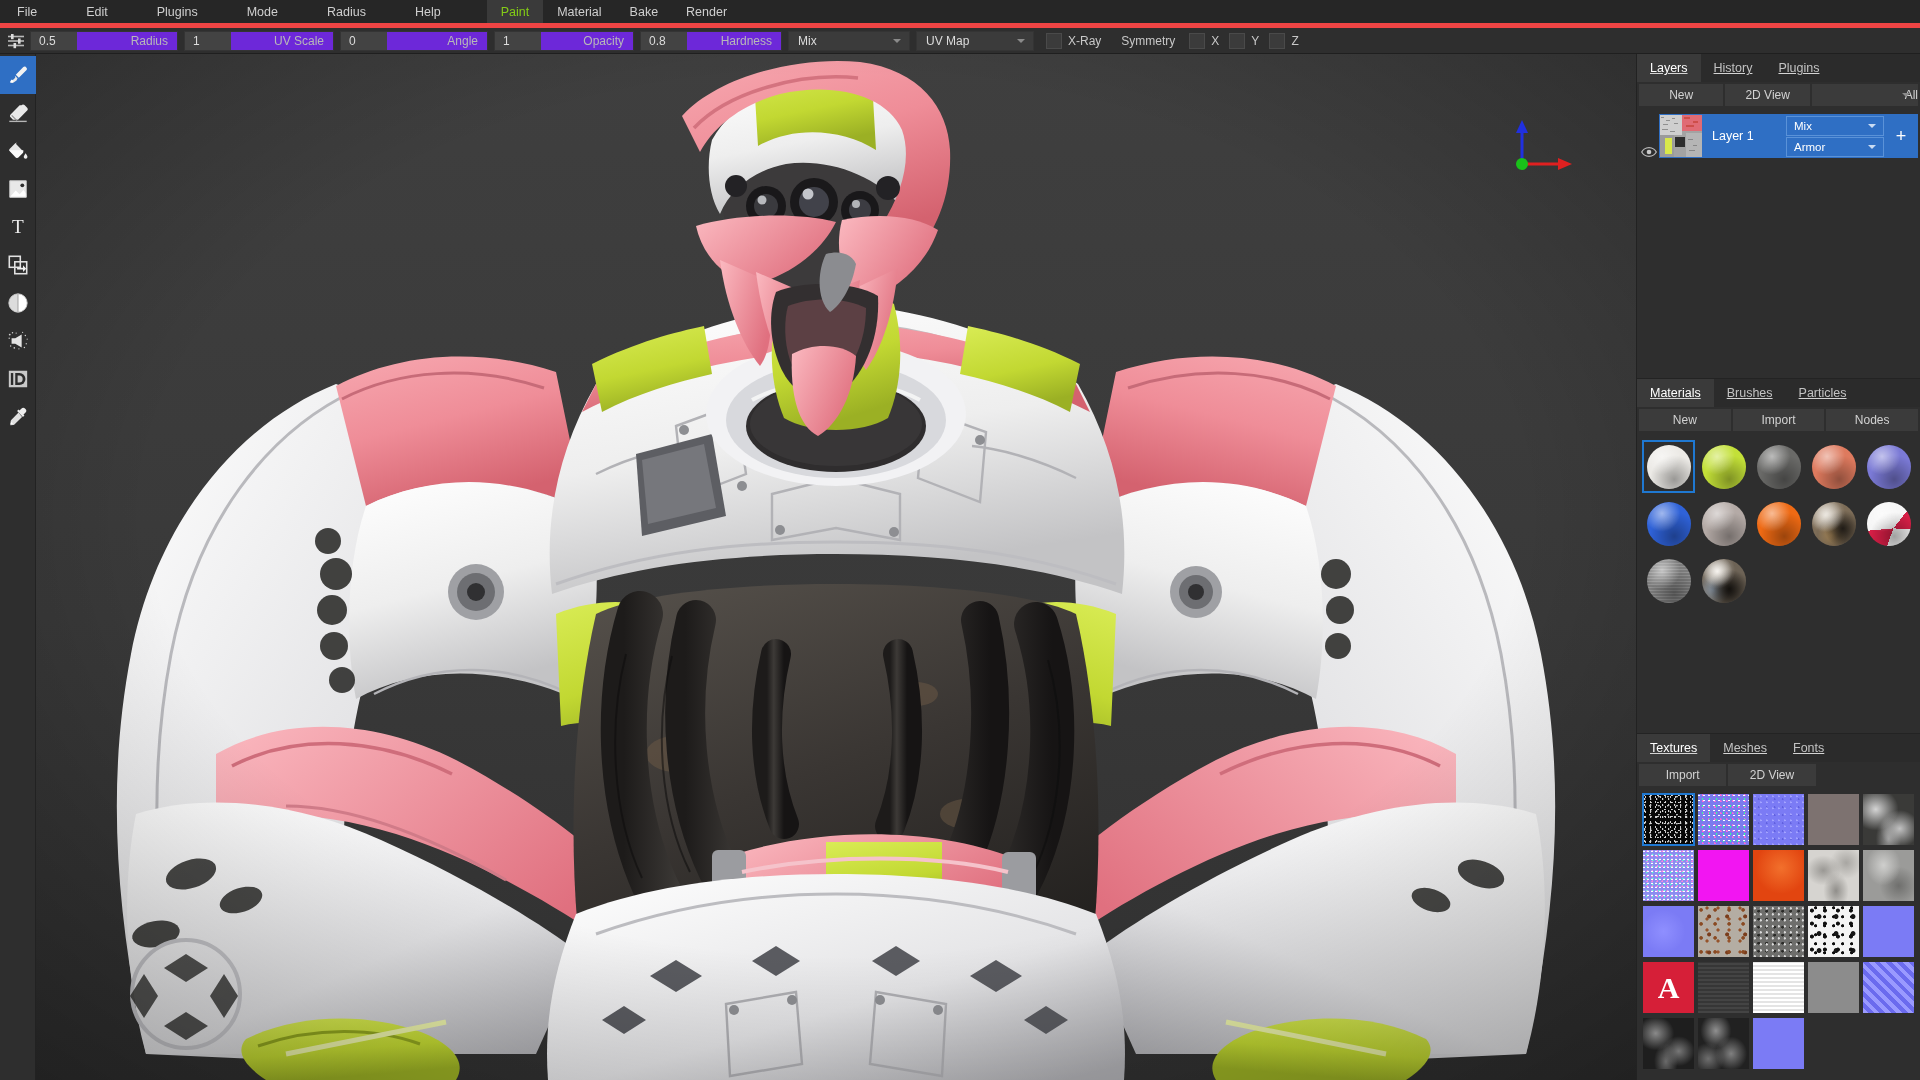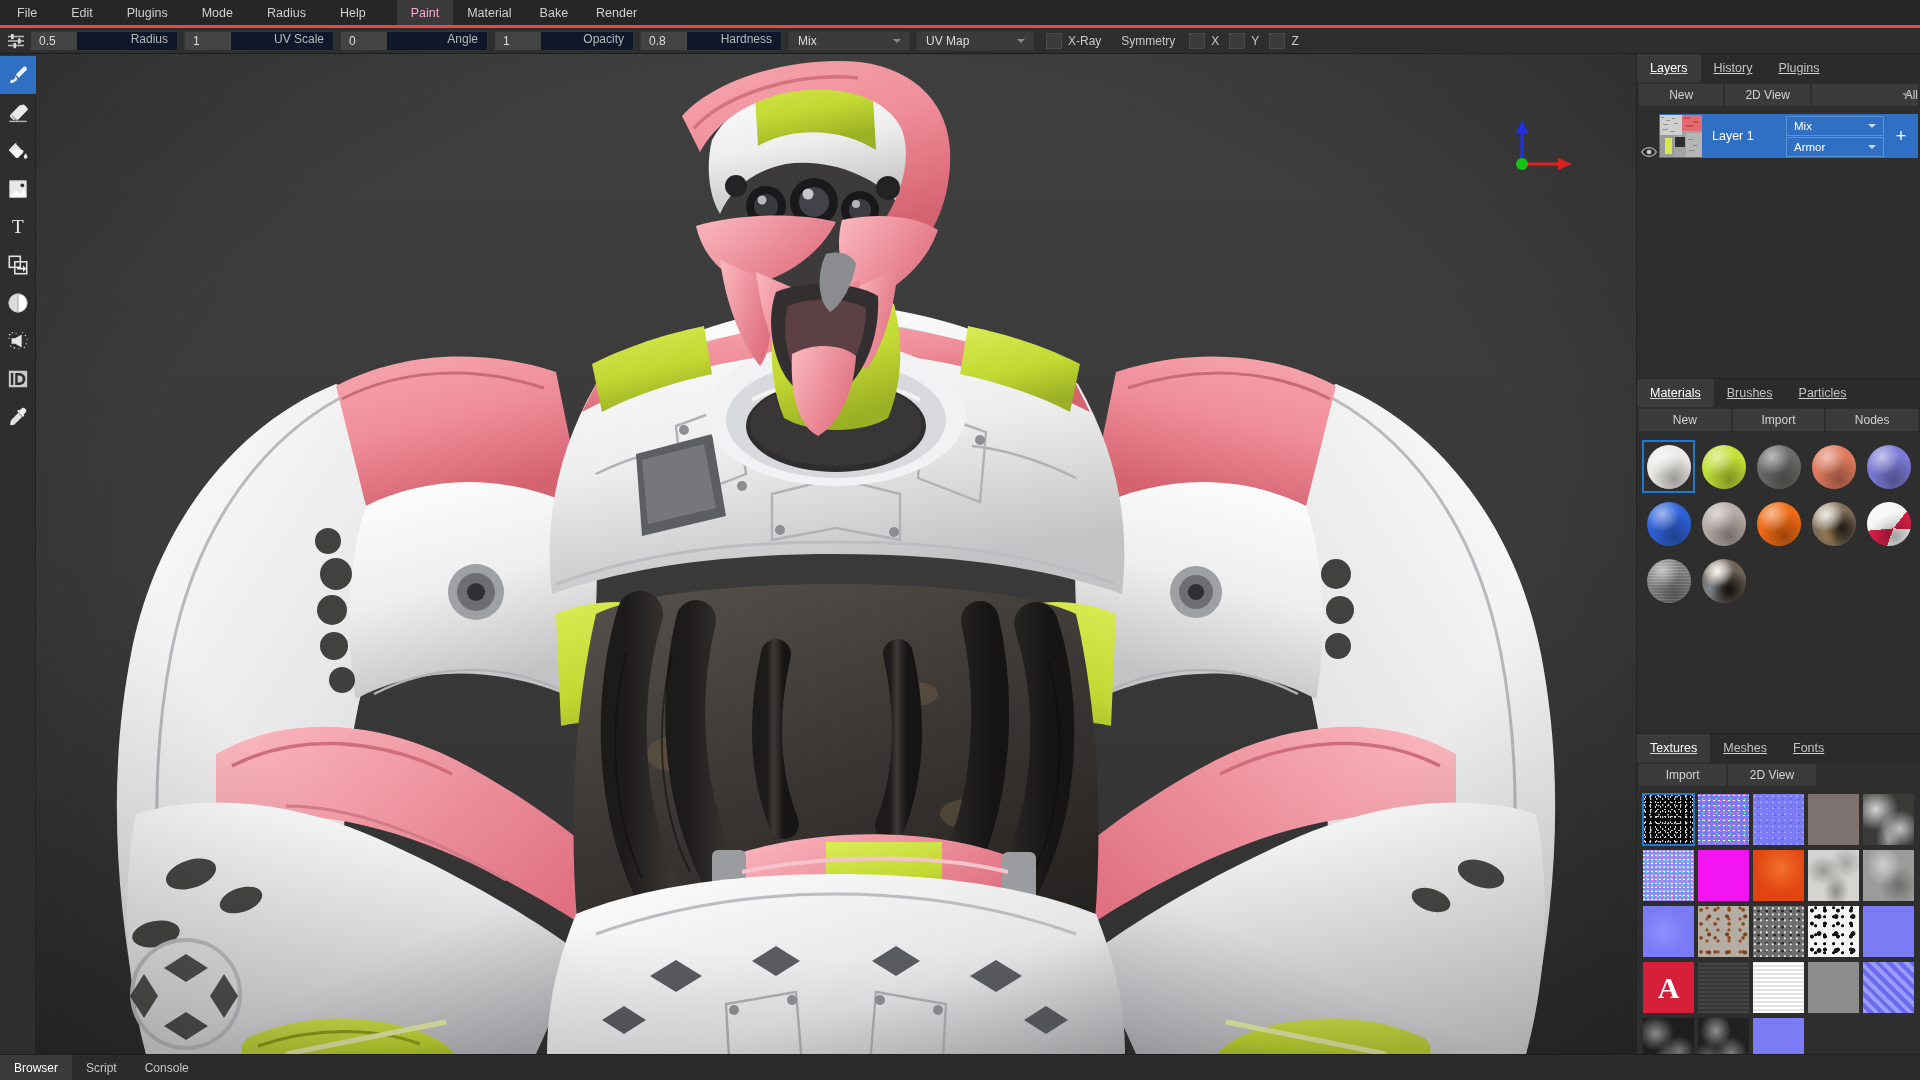--- a/index.html
+++ b/index.html
@@ -9,41 +9,41 @@
     font-family:"Liberation Sans", sans-serif;
     color:#d4d4d4;
     overflow:hidden;
     -webkit-font-smoothing:antialiased;
   }
   .app { position:relative; width:1920px; height:1080px; display:flex; flex-direction:column; }
 
   
   .menubar {
     height:28px; background:#262626; display:flex; align-items:stretch;
-    flex:0 0 28px; border-bottom:3px solid #ef4444;
+    flex:0 0 28px; border-bottom:5px solid #ef4444;gap:15px;
   }
   .menu-item {
     padding:0 17px; display:flex; align-items:center; font-size:12.5px;
     color:#cfcfcf; white-space:nowrap; cursor:default;
   }
   .mode-tabs { display:flex; align-items:stretch; margin-left:14px; }
   .mode-tab {
     padding:0 14px; display:flex; align-items:center; font-size:12.5px;
     color:#cfcfcf; white-space:nowrap;
   }
-  .mode-tab.active { background:#3a3a3a; color:#f9a8d4;text-align:right; }
+  .mode-tab.active { background:#3a3a3a; color:#84cc16;text-align:right; }
 
   
   .toolbar {
     height:26px; background:#2e2e2e; display:flex; align-items:center;
     flex:0 0 26px; border-bottom:1px solid #1f1f1f; padding-left:2px;
   }
   .tb-sliders-icon { width:28px; height:24px; display:flex; align-items:center; justify-content:center; }
   .numfield {
-    height:20px; display:flex; background:#0f172a;
+    height:20px; display:flex; align-items:center; background:#6d28d9;
     margin-right:6px; min-width:150px; border:1px solid #343434;
   }
   .numfield .val {
     padding:0 10px 0 8px; font-size:12px; color:#dcdcdc; min-width:46px;
     background:#434343; height:100%; display:flex; align-items:center;
   }
   .numfield .lbl {
     flex:1; text-align:right; padding:0 9px; font-size:12px; color:#b8b8b8;
   }
   .dropdown {
@@ -830,18 +830,13 @@
             <div class="tex-cell" style="background:#212121;background-image:radial-gradient(ellipse at 35% 25%,#909090,transparent 33%),radial-gradient(ellipse at 65% 70%,#808080,transparent 34%),radial-gradient(ellipse at 20% 80%,#6e6e6e,transparent 28%)"></div>
             <div class="tex-cell" style="background:#7b7bf5"></div>
             <div style="visibility:hidden"></div>
             <div style="visibility:hidden"></div>
           </div>
         </div>
       </div>
     </div>
   </div>
 
-  <div class="bottombar">
-    <div class="bbtab active">Browser</div>
-    <div class="bbtab">Script</div>
-    <div class="bbtab">Console</div>
-  </div>
 </div>
 
 </body></html>

